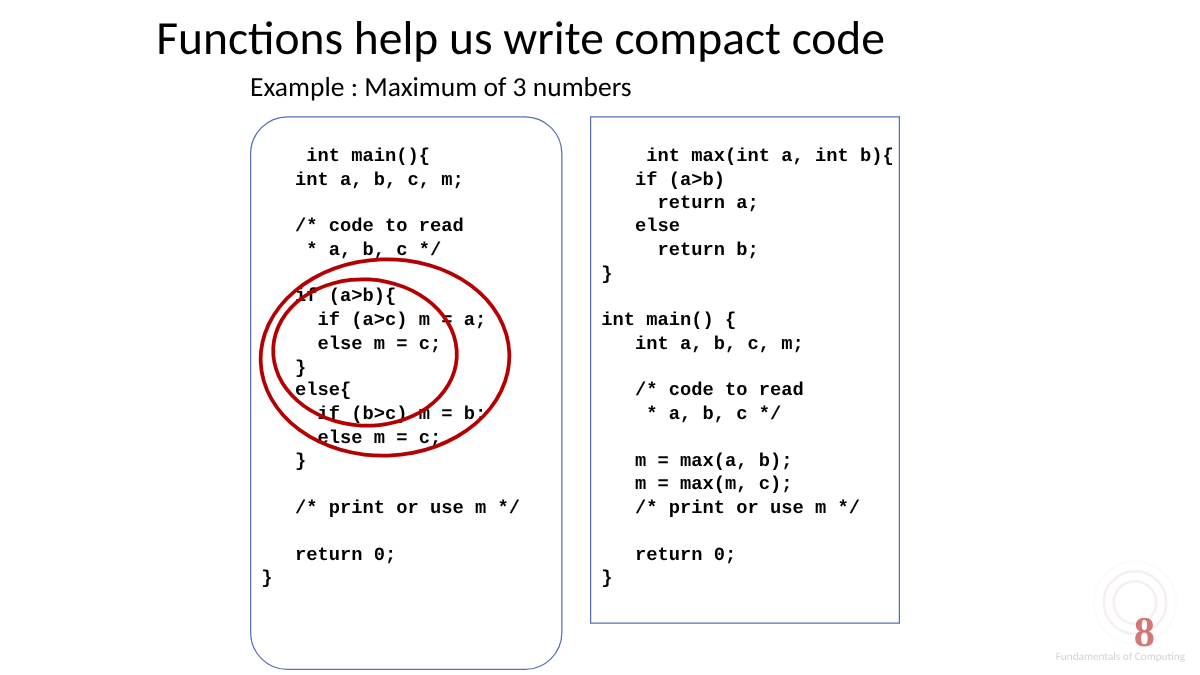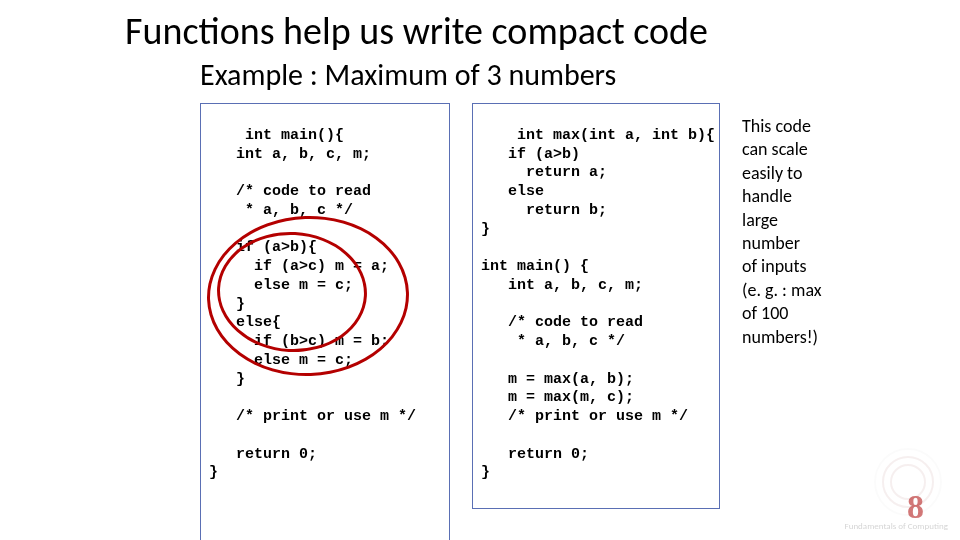--- a/index.html
+++ b/index.html
@@ -11,21 +11,21 @@
     position: relative;
     overflow: hidden;
   }
   .title {
     font-size: 38px;
     padding: 8px 0 0 90px;
     color: #000;
     margin-left: 35px;
   }
   .subtitle {
-    font-size: 30px;
+    font-size: 22px;
     padding: 2px 0 0 200px;
     color: #000;
   }
   .content {
     display: flex;
     flex-direction: row;
     align-items: flex-start;
     padding: 10px 0 0 200px;
     gap: 22px;
   }
@@ -34,21 +34,21 @@
     background: #fff;
     font-family: "Courier New", monospace;
     font-size: 15px;
     font-weight: bold;
     line-height: 1.25;
     padding: 4px 8px 6px 8px;
     white-space: pre;
     color: #000;
     position: relative;
   }
-  .codebox.left { width: 250px; }
+  .codebox.left { width: 250px; border-radius: 30px; }
   .codebox.right { width: 248px; }
   .sidenote {
     font-size: 18px;
     line-height: 1.3;
     color: #000;
     white-space: pre-line;
     width: 130px;
     padding-top: 12px;
   }
   .ellipse {
@@ -137,28 +137,18 @@
    /* code to read
     * a, b, c */
 
    m = max(a, b);
    m = max(m, c);
    /* print or use m */
 
    return 0;
 }</span>
   </div>
-  <div class="sidenote">This code
-can scale
-easily to
-handle
-large
-number
-of inputs
-(e. g. : max
-of 100
-numbers!)</div>
 </div>
 
 <div class="logo"></div>
 <div class="logo-text">Fundamentals
 of Computing</div>
 <div class="page-num">8</div>
 
 </body></html>

